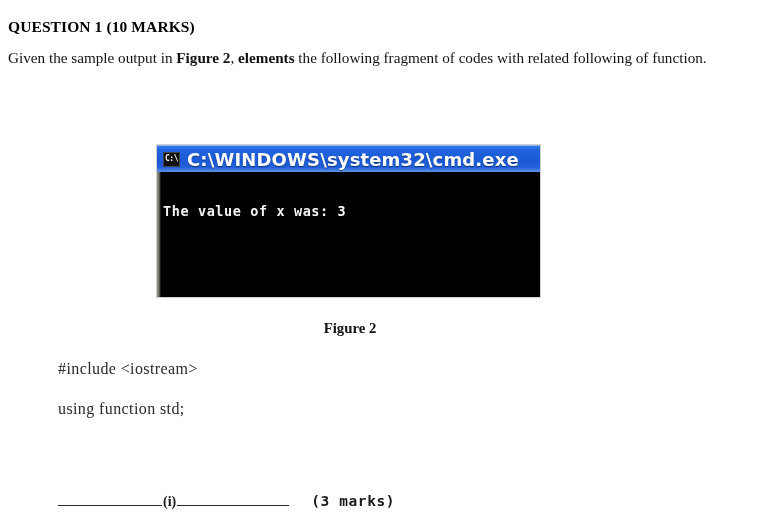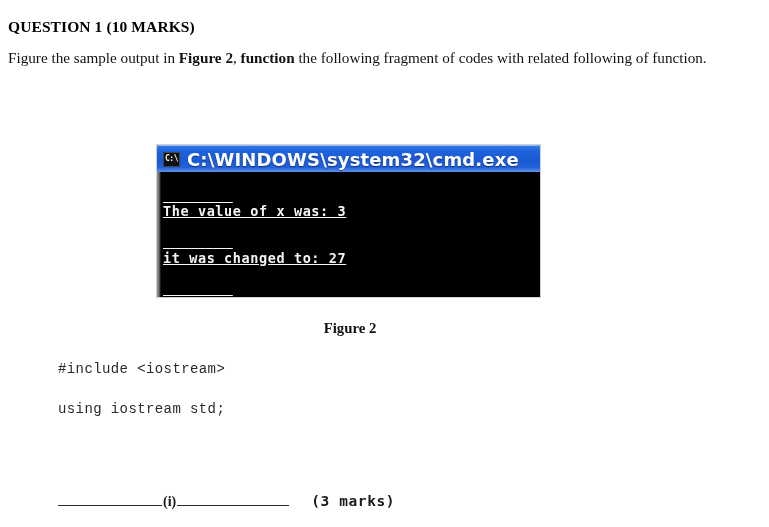--- a/index.html
+++ b/index.html
@@ -119,42 +119,41 @@
     position: absolute;
     left: 6px;
     top: 1px;
     font-family: "DejaVu Sans Mono", "Liberation Mono", monospace;
     font-size: 13.5px;
     line-height: 15.5px;
     color: #f4f4f4;
     white-space: pre;
     letter-spacing: 0.6px;
     font-weight: bold;
-    text-decoration: underline;
   }
 
   
   .fig-caption {
     position: absolute;
     left: 0;
     top: 320px;
     width: 700px;
     text-align: center;
     font-size: 14.8px;
     font-weight: bold;
     color: #111;
   }
 
   
   .code-block {
     position: absolute;
     left: 58px;
     top: 359px;
-    font-family: Liberation Mono, monospace;
-    font-size: 14px;
+    font-family: Liberation Serif, serif;
+    font-size: 16px;
     color: #2a2a2a;
     letter-spacing: 0.4px;
   }
   .code-line {
     height: 40px;
     line-height: 20px;
     white-space: pre;
   }
 
   .answer-line {
@@ -189,44 +188,43 @@
   }
 </style>
 </head>
 <body>
 
 <div class="page">
 
   <div class="q-heading">QUESTION 1 (10 MARKS)</div>
 
   <div class="q-body">
-    <span>Figure the sample output in </span><b>Figure 2</b><span>, </span><b>function</b><span> the following fragment of codes with related following of function.</span>
+    <span>Given the sample output in </span><b>Figure 2</b><span>, </span><b>elements</b><span> the following fragment of codes with related following of function.</span>
   </div>
 
   <div class="cmd-window">
     <div class="cmd-titlebar">
       <div class="cmd-icon">
         <span>C:\</span>
       </div>
       <div class="cmd-title-text">C:\WINDOWS\system32\cmd.exe</div>
     </div>
     <div class="cmd-body">
       <div class="cmd-left-rail"></div>
       <div class="cmd-lines">
         <div>The value of x was: 3</div>
-        <div>it was changed to: 27</div>
         
       </div>
     </div>
   </div>
 
   <div class="fig-caption">Figure 2</div>
 
   <div class="code-block">
     <div class="code-line">#include &lt;iostream&gt;</div>
-    <div class="code-line">using iostream std;</div>
+    <div class="code-line">using function std;</div>
   </div>
 
   <div class="answer-line">
     <span class="blank blank-a"></span><span class="roman">(i)</span><span class="blank blank-b"></span><span class="marks">(3 marks)</span>
   </div>
 
 </div>
 
 </body></html>

